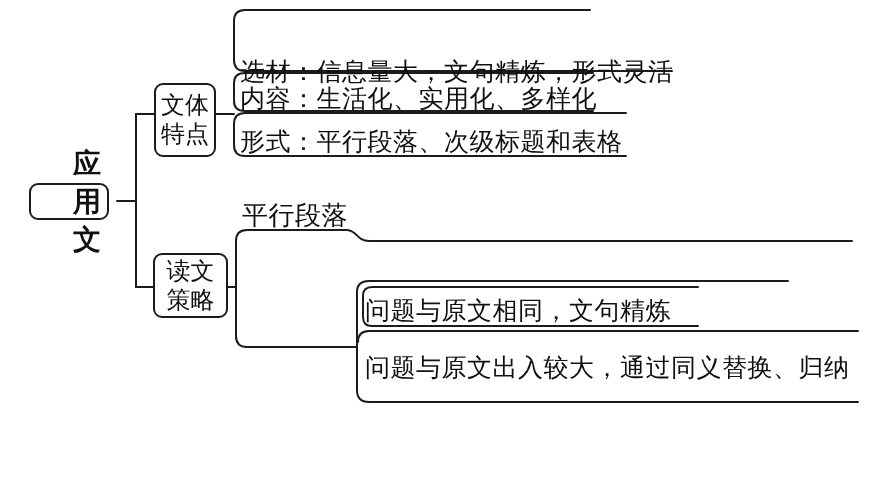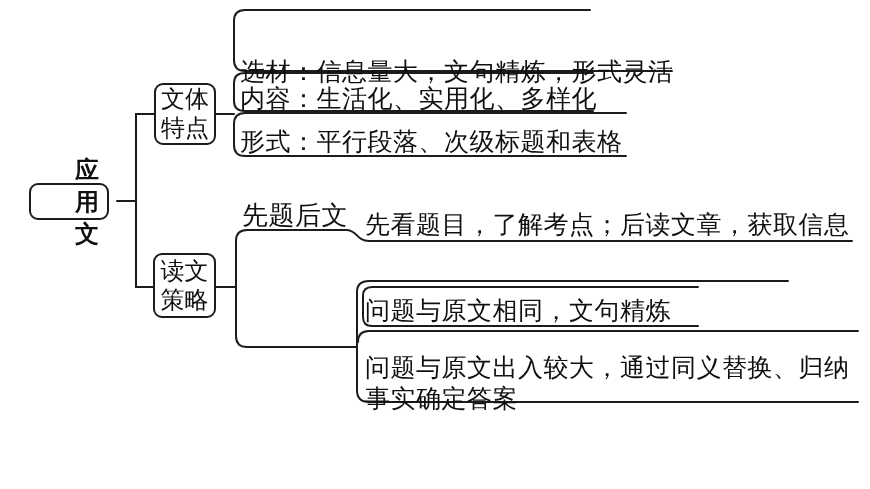--- a/index.html
+++ b/index.html
@@ -18,26 +18,26 @@
     box-sizing:border-box;
     border:2px solid #1c1c1c;
     border-radius:9px;
     display:flex;flex-direction:column;
     align-items:center;justify-content:center;
     background:#ffffff;
     text-align:center;
   }
   .root-box{
     left:29px;top:183px;width:80px;height:37px;
-    font-size:24px;font-weight:bold;letter-spacing:1px;
+    font-size:28px;font-weight:bold;letter-spacing:1px;
     flex-direction:row;
     padding-left:37px;
   }
-  .b1-box{left:154px;top:83px;width:62px;height:62px;font-size:24px;line-height:29px;}
-  .b2-box{left:153px;top:253px;width:63px;height:65px;font-size:24px;line-height:29px;}
+  .b1-box{left:154px;top:83px;width:62px;height:74px;font-size:24px;line-height:29px;}
+  .b2-box{left:153px;top:253px;width:75px;height:65px;font-size:24px;line-height:29px;}
   .leaf{
     position:absolute;
     font-size:25px;line-height:30px;
     white-space:nowrap;
     letter-spacing:0.5px;
   }
   .sub-label{position:absolute;font-size:26px;line-height:29px;white-space:nowrap;letter-spacing:0.5px;}
   .leaf.multiline{white-space:normal;line-height:31px;}
 </style>
 </head>
@@ -71,22 +71,20 @@
 
   <div class="leaf" style="left:240px;top:39px;margin-top:18px;">选材：信息量大，文句精炼，形式灵活</div>
   <div class="leaf" style="left:240px;top:127px;">形式：平行段落、次级标题和表格</div>
   <div class="leaf" style="left:240px;top:84px;">内容：生活化、实用化、多样化</div>
 
   <div class="node-box b2-box">
     <span>读文</span>
     <span>策略</span>
   </div>
 
-  <div class="sub-label" style="left:242px;top:201px;">先题后文</div>
-  <div class="leaf" style="left:365px;top:210px;">先看题目，了解考点；后读文章，获取信息</div>
+  <div class="sub-label" style="left:242px;top:201px;">平行段落</div>
 
   <div class="leaf" style="left:365px;top:296px;">问题与原文相同，文句精炼</div>
   <div class="leaf multiline" style="left:365px;top:352px;width:505px;">
     <div>问题与原文出入较大，通过同义替换、归纳</div>
-    <div>事实确定答案</div>
   </div>
 
 </div>
 
 </body></html>

